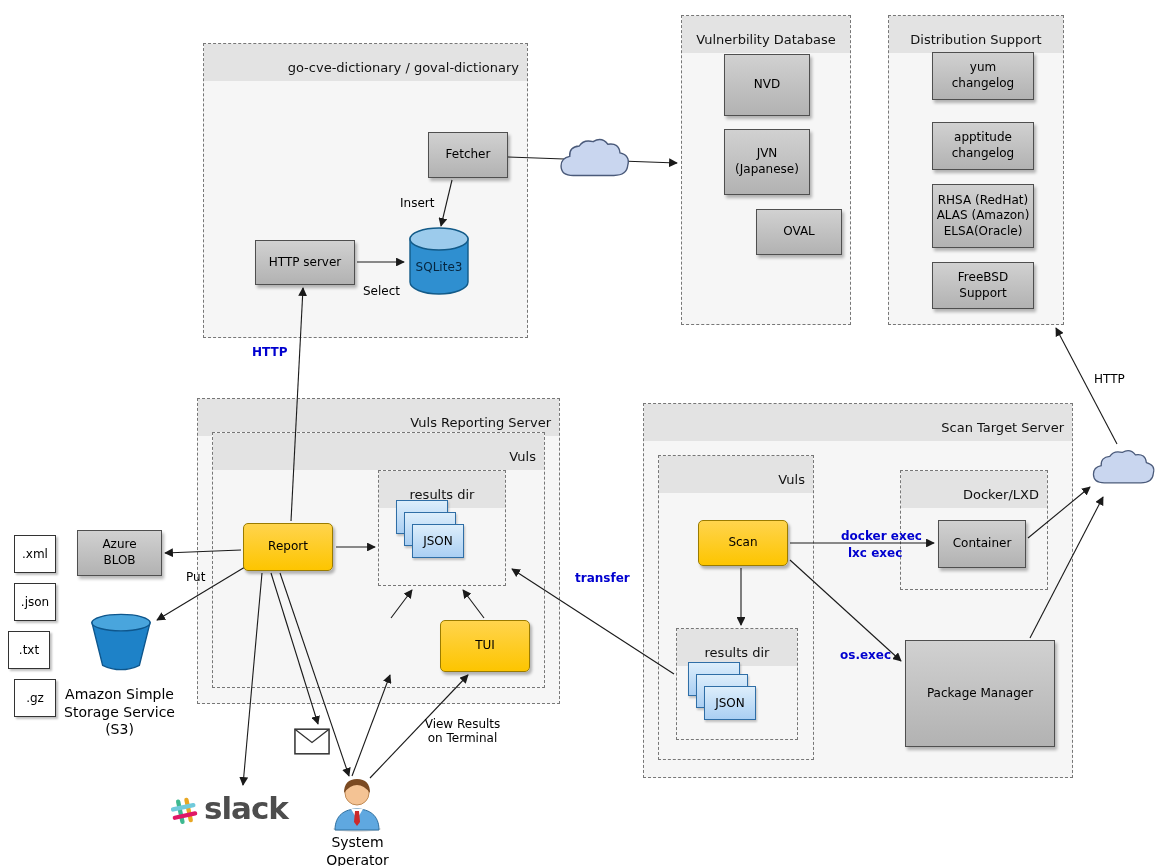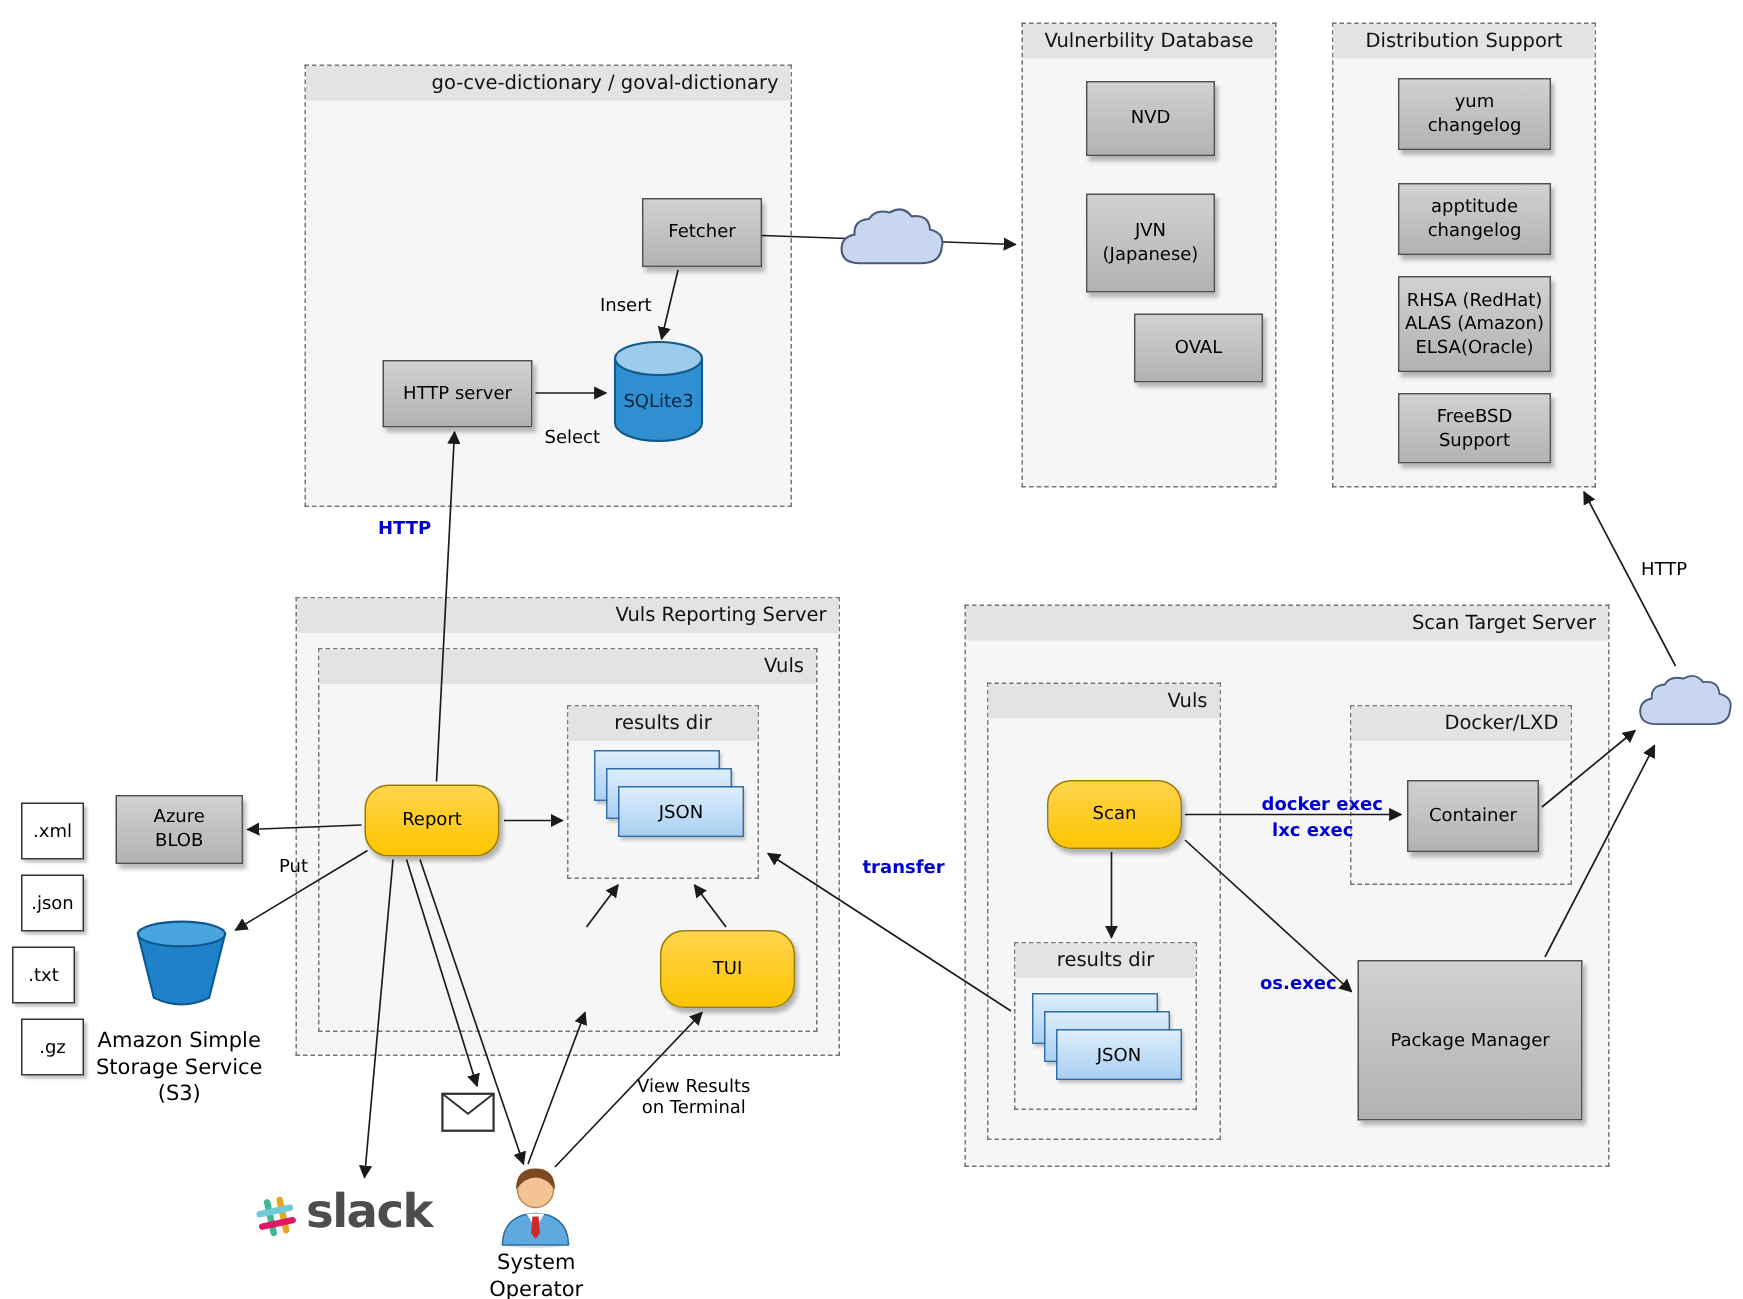--- a/index.html
+++ b/index.html
@@ -1,31 +1,31 @@
 <!DOCTYPE html>
 <html><head>
 <meta charset="utf-8">
 <style>
   *{box-sizing:border-box}
   html,body{margin:0;padding:0;background:#fff}
   body{font-family:"DejaVu Sans","Liberation Sans",sans-serif;color:#000}
   #canvas{position:relative;width:1162px;height:866px;background:#fff;overflow:hidden}
 
   .container{position:absolute;z-index:0;border:1.5px dashed #777;background:#f6f6f6}
-  .hdr{height:23px;line-height:23px;background:#e3e3e3;font-size:13px;color:#111;padding:0 8px;white-space:nowrap;overflow:hidden}
+  .hdr{height:37px;line-height:23px;background:#e3e3e3;font-size:13px;color:#111;padding:12px 8px;white-space:nowrap;overflow:hidden}
   .hdr.right{text-align:right}
   .hdr.center{text-align:center}
 
   .node{position:absolute;z-index:2;display:flex;align-items:center;justify-content:center;
         text-align:center;font-size:12px;line-height:1.3;white-space:pre-line}
   .gray{background:linear-gradient(180deg,#d1d1d1 0%,#b2b2b2 100%);border:1px solid #4f4f4f;
         box-shadow:2px 3px 3px rgba(0,0,0,.28)}
   .yellow{background:linear-gradient(180deg,#ffd44d 0%,#fdc500 100%);border:1px solid #9a7b00;
-        border-radius:16px;box-shadow:2px 3px 3px rgba(0,0,0,.28)}
-  .jsonbox{position:absolute;z-index:2;width:84px;height:34px;
+        border-radius:5px;box-shadow:2px 3px 3px rgba(0,0,0,.28)}
+  .jsonbox{position:absolute;z-index:2;width:52px;height:34px;
         background:linear-gradient(180deg,#ddeefb,#aacff3);border:1px solid #2f6ea6;border-radius:0;
         box-shadow:1px 2px 2px rgba(0,0,0,.22);display:flex;align-items:center;justify-content:center;font-size:12px}
   .filebox{position:absolute;z-index:2;width:42px;height:38px;background:#fff;border:1px solid #333;
         box-shadow:2px 2px 2px rgba(0,0,0,.25);display:flex;align-items:center;justify-content:center;font-size:12px}
   .lbl{position:absolute;z-index:3;font-size:12px;color:#000;white-space:pre-line}
   .lbl.blue{color:#0000cf;font-weight:bold}
   .icon{position:absolute;z-index:2}
   #arrows{position:absolute;left:0;top:0;z-index:1;pointer-events:none}
   #arrows line{stroke:#1a1a1a;stroke-width:1.1}
   .sqlite{position:absolute;z-index:2}
@@ -102,21 +102,21 @@
     <line x1="741" y1="568" x2="741" y2="625" marker-end="url(#ah)"></line>
     <line x1="790" y1="543" x2="934" y2="543" marker-end="url(#ah)"></line>
     <line x1="790" y1="560" x2="901" y2="661" marker-end="url(#ah)"></line>
     <line x1="1028" y1="538" x2="1090" y2="487" marker-end="url(#ah)"></line>
     <line x1="1030" y1="638" x2="1103" y2="497" marker-end="url(#ah)"></line>
     <line x1="1117" y1="444" x2="1056" y2="328" marker-end="url(#ah)"></line>
   </svg>
 
   <div class="node gray" style="left:428px;top:132px;width:80px;height:46px">Fetcher</div>
   <div class="node gray" style="left:255px;top:240px;width:100px;height:45px">HTTP server</div>
-  <div class="node gray" style="left:724px;top:54px;width:86px;height:50px">NVD</div>
+  <div class="node gray" style="left:724px;top:54px;width:86px;height:62px">NVD</div>
   <div class="node gray" style="left:724px;top:129px;width:86px;height:66px">JVN
 (Japanese)</div>
   <div class="node gray" style="left:756px;top:209px;width:86px;height:46px">OVAL</div>
   <div class="node gray" style="left:932px;top:52px;width:102px;height:48px">yum
 changelog</div>
   <div class="node gray" style="left:932px;top:122px;width:102px;height:48px">apptitude
 changelog</div>
   <div class="node gray" style="left:932px;top:184px;width:102px;height:64px">RHSA (RedHat)
 ALAS (Amazon)
 ELSA(Oracle)</div>

